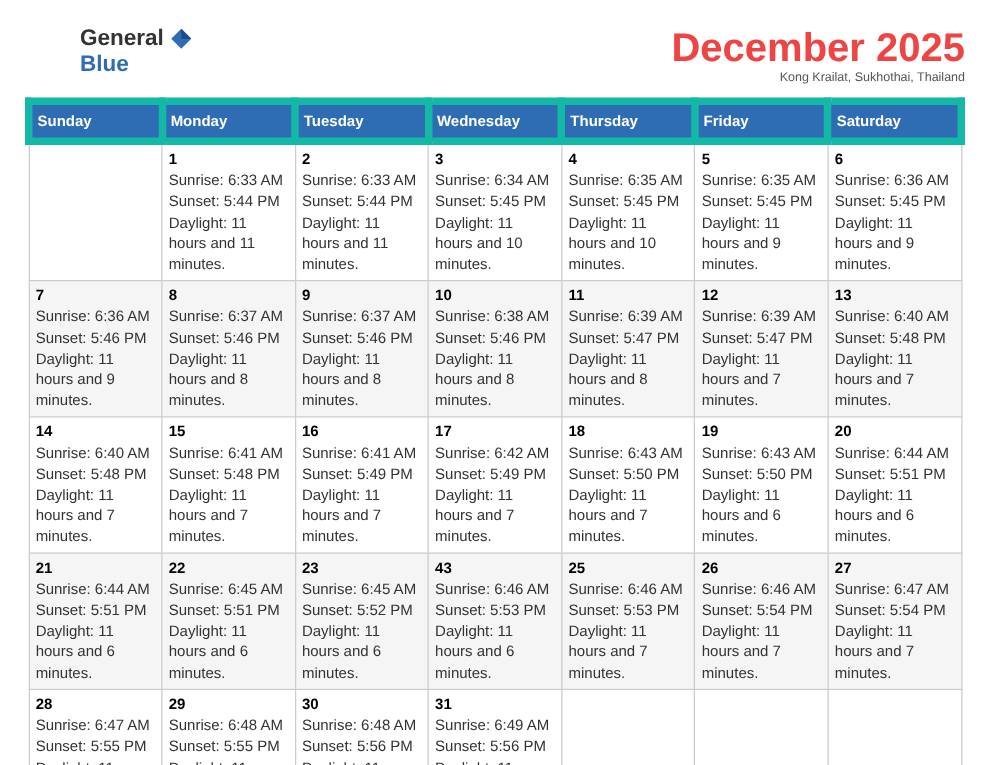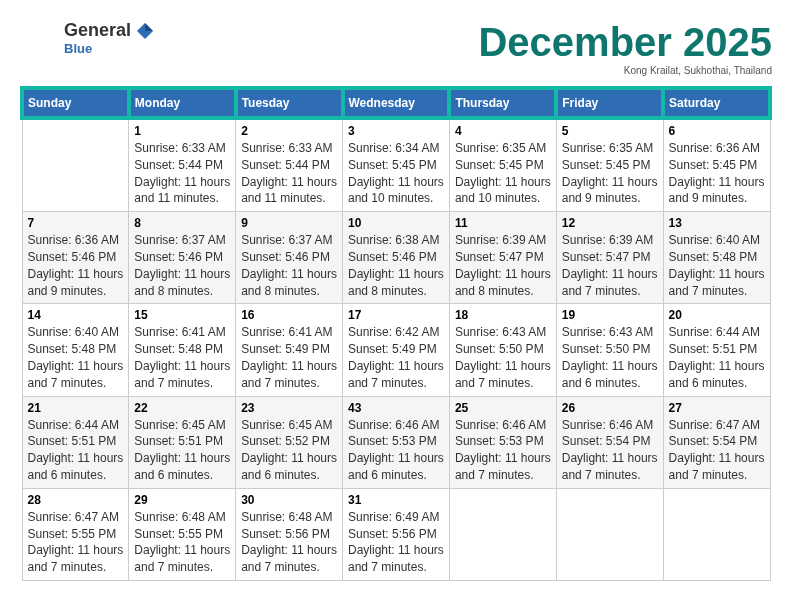--- a/index.html
+++ b/index.html
@@ -26,54 +26,54 @@
       display: flex;
       align-items: center;
       gap: 2px;
     }
     .logo-general {
       font-size: 18px;
       font-weight: bold;
       color: #333;
     }
     .logo-blue {
-      font-size: 13px;
+      font-size: 18px;
       font-weight: bold;
       color: #2e6db4;
     }
     .logo-icon {
       width: 20px;
       height: 20px;
       margin-left: 2px;
     }
     .title-section {
       text-align: right;
     }
     .month-title {
-      font-size: 40px;
-      font-weight: bold;
-      color: #0f766e;
+      font-size: 32px;
+      font-weight: bold;
+      color: #ef4444;
     }
     .location {
       font-size: 10px;
       color: #555;
     }
     .calendar {
       width: 100%;
       border-collapse: collapse;
       font-size: 11px;
     }
     .calendar th {
       background: #2e6db4;
       color: #fff;
       padding: 6px 4px;
       text-align: left;
       font-size: 12px;
       font-weight: bold;
-      border: 4px solid #14b8a6;
+      border: 6px solid #14b8a6;
     }
     .calendar td {
       border: 1px solid #ccc;
       vertical-align: top;
       padding: 4px 5px;
       width: 107px;
       min-height: 80px;
       background: #fff;
     }
     .calendar tr:nth-child(even) td {

